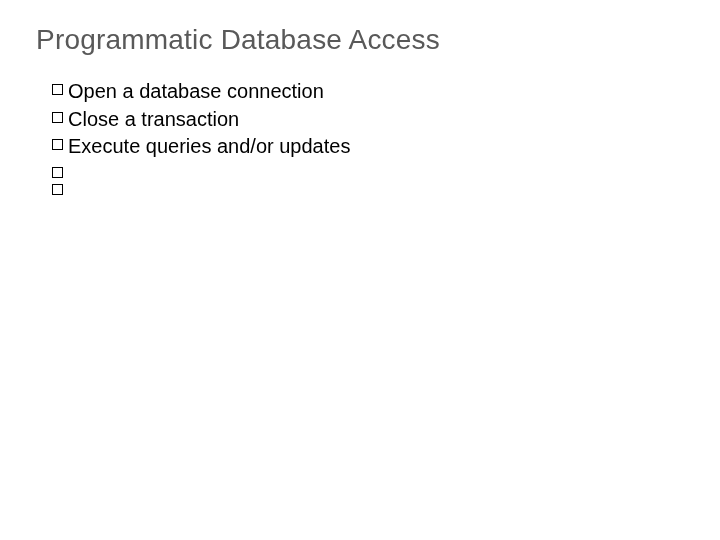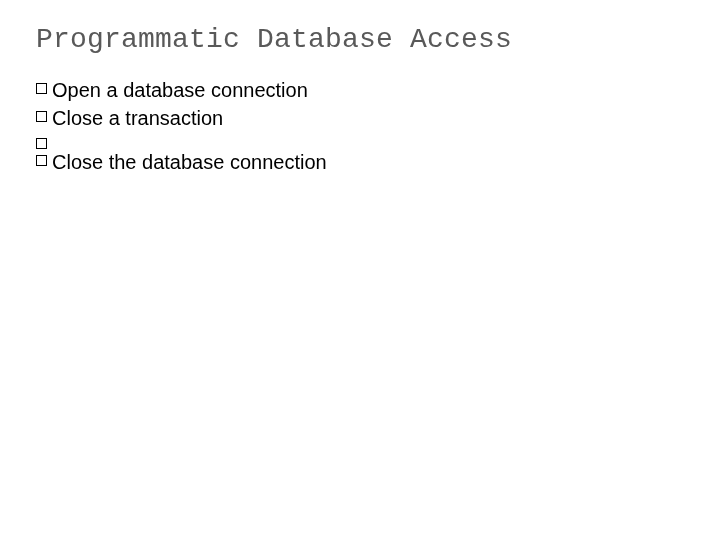--- a/index.html
+++ b/index.html
@@ -16,24 +16,23 @@
     width: 720px;
     height: 540px;
     padding: 24px 36px 0 36px;
   }
   .title {
     font-size: 28px;
     color: #595959;
     font-weight: 400;
     margin: 0 0 22px 0;
     letter-spacing: 0.2px;
-    font-family: Liberation Mono, monospace;
   }
   .bullets {
-    margin: 0;
+    margin: 16px;
     padding: 0;
     list-style: none;
   }
   .bullets li {
     font-size: 20px;
     line-height: 1.38;
     color: #000;
     display: flex;
     align-items: flex-start;
   }
@@ -57,19 +56,22 @@
     <li>
       <span class="bullet-icon"></span>
       <span>Open a database connection</span>
     </li>
     <li>
       <span class="bullet-icon"></span>
       <span>Close a transaction</span>
     </li>
     <li>
       <span class="bullet-icon"></span>
+      <span>Execute queries and/or updates</span>
     </li>
     <li>
       <span class="bullet-icon"></span>
-      <span>Close the database connection</span>
+    </li>
+    <li>
+      <span class="bullet-icon"></span>
     </li>
   </ul>
 </div>
 
 </body></html>

